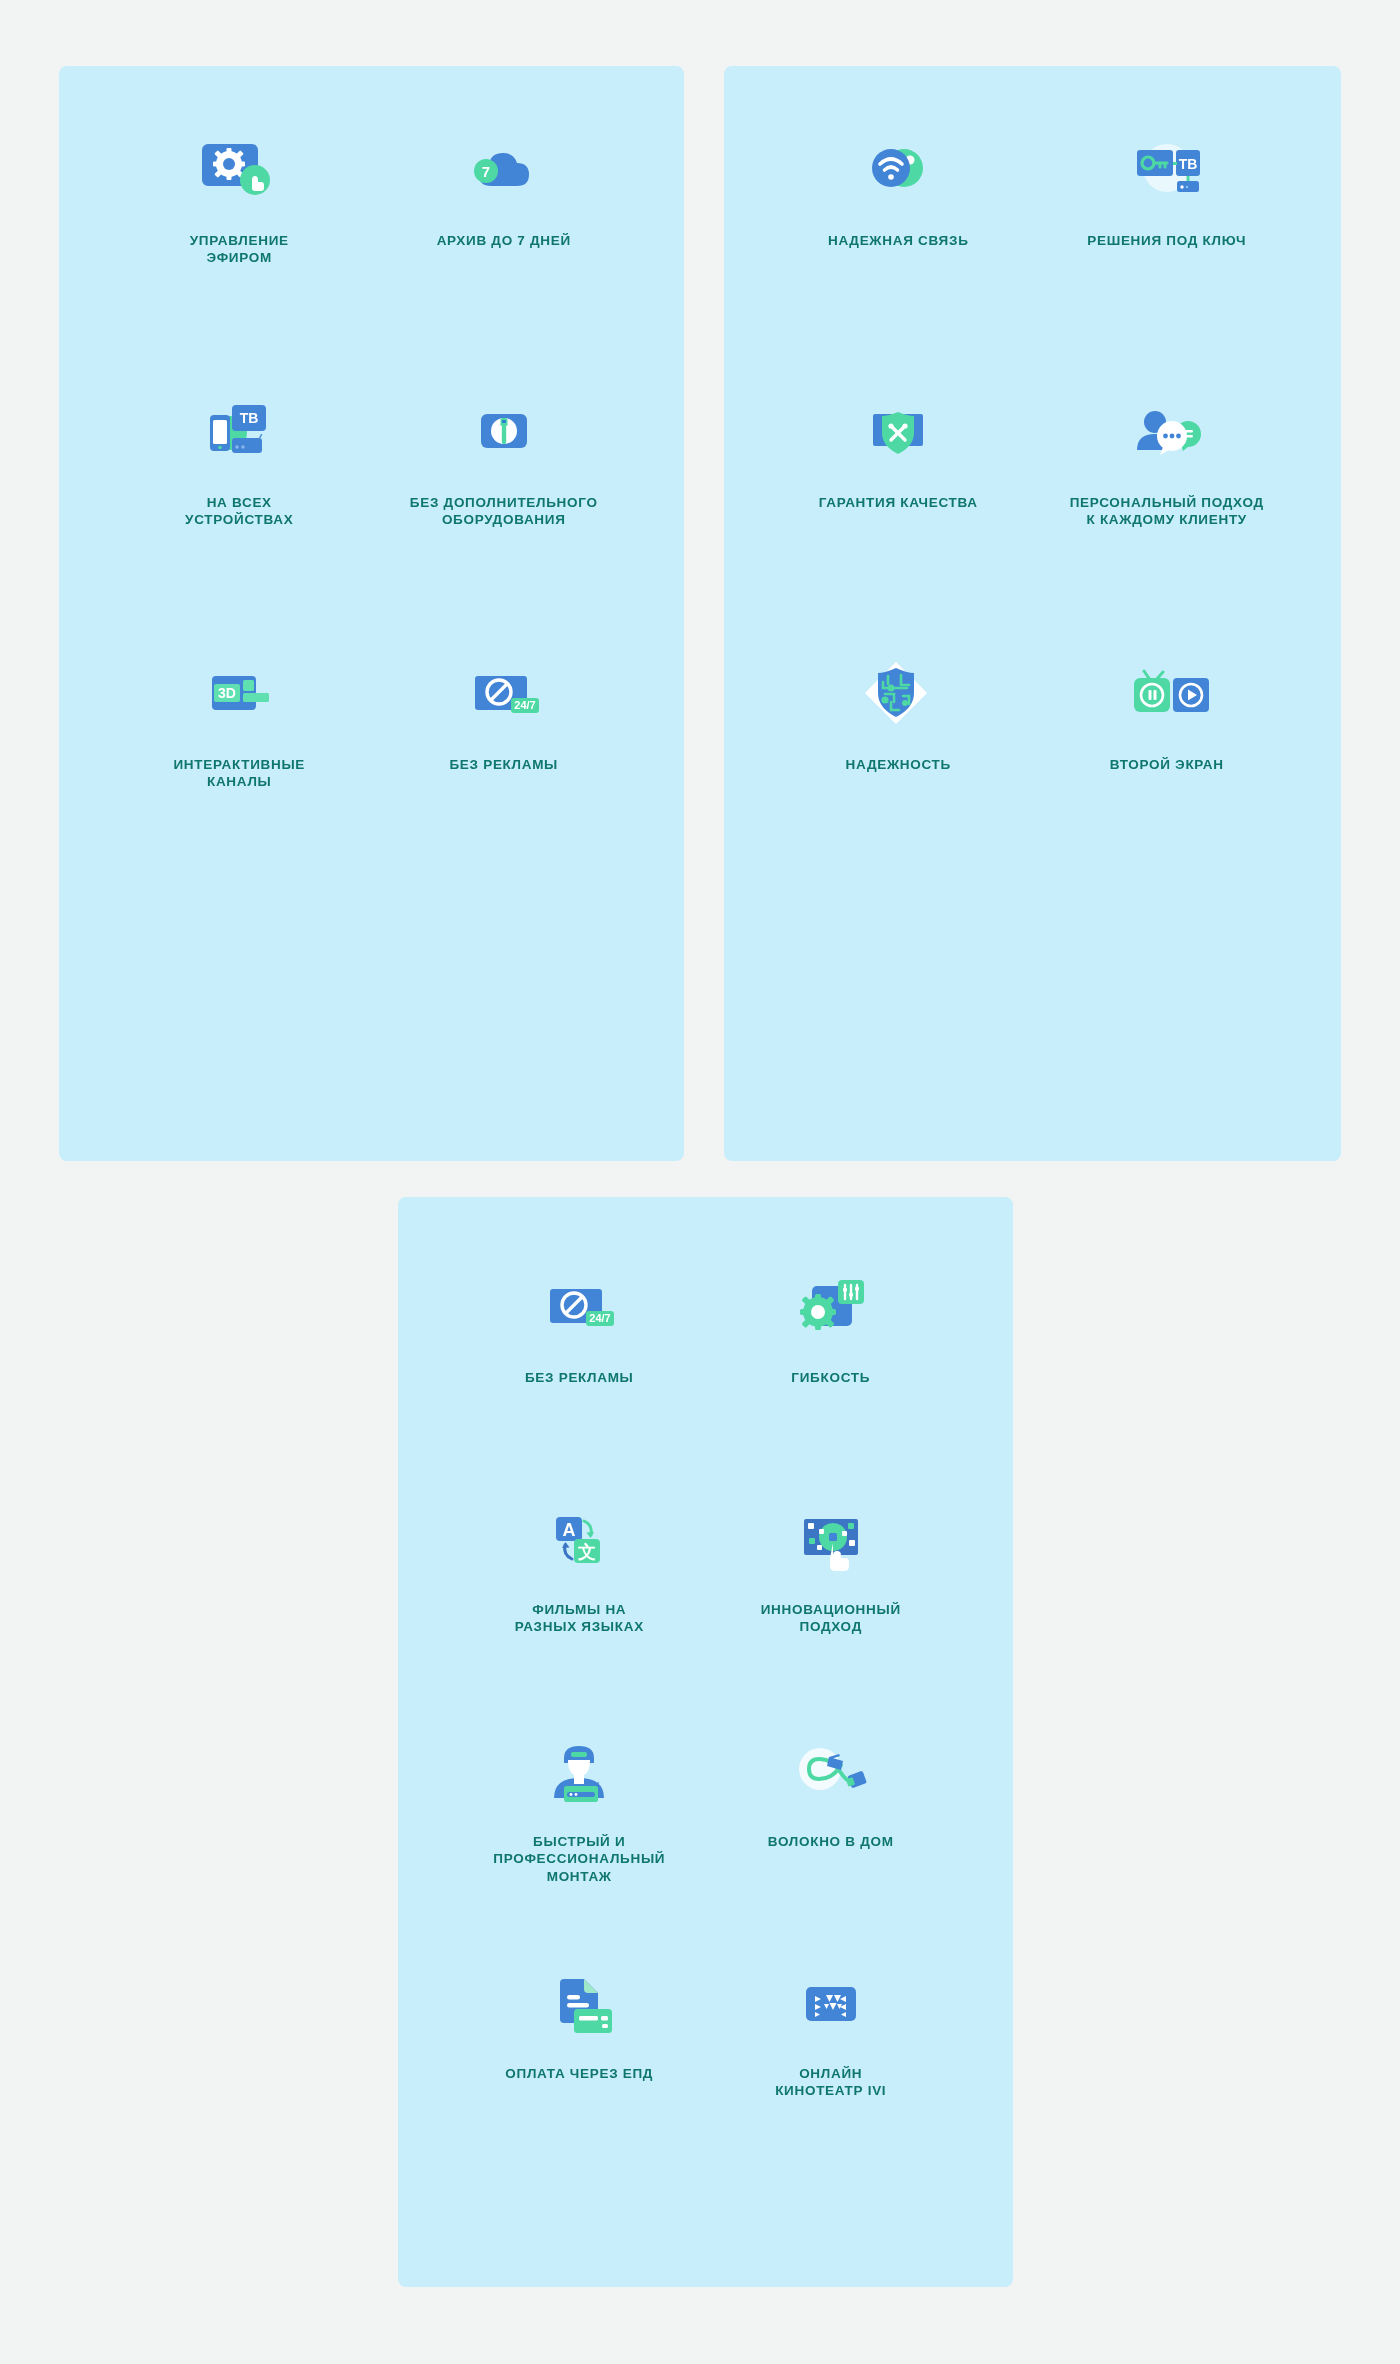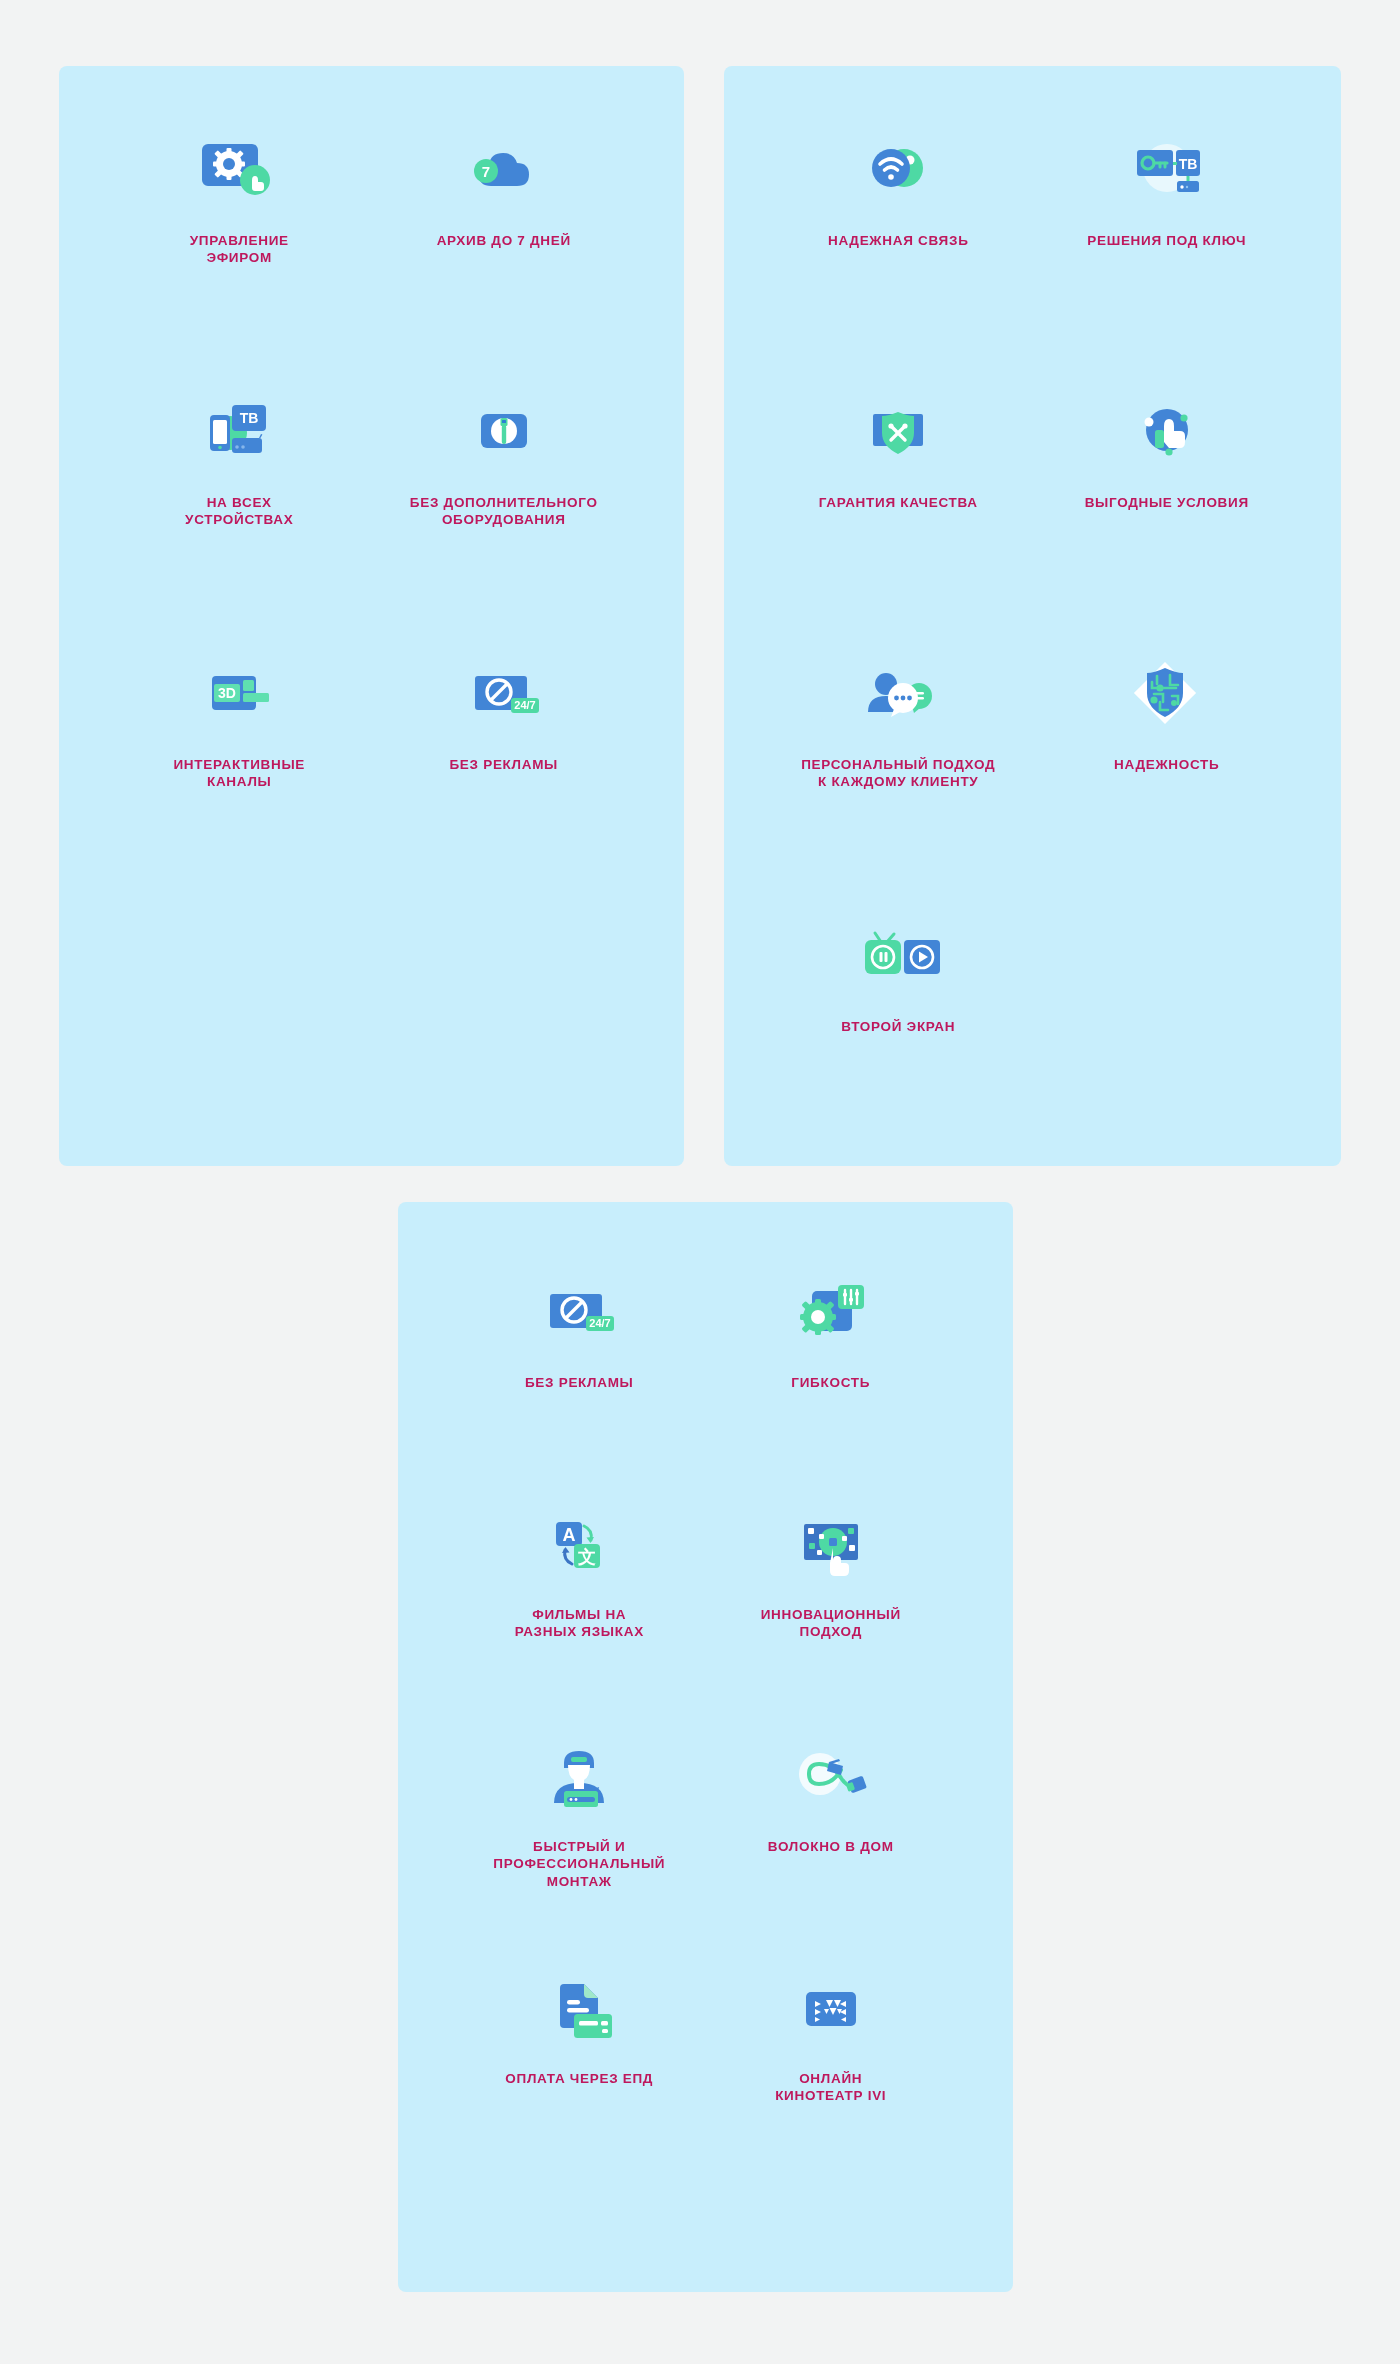--- a/index.html
+++ b/index.html
@@ -48,21 +48,21 @@
 
   .icon-wrap {
     height: 86px;
     display: flex;
     align-items: center;
     justify-content: center;
     margin-bottom: 16px;
   }
   .caption {
     text-align: center;
-    color: #be185d;
+    color: #0f766e;
     font-size: 13.5px;
     font-weight: 700;
     letter-spacing: 0.7px;
     line-height: 1.28;
     text-transform: uppercase;
   }
   .caption .l { display: block; }
 
   svg { display: block; overflow: visible; }
 </style>
@@ -243,35 +243,20 @@
               </g>
               <circle cx="36" cy="26" r="2.6" fill="#ffffff"></circle>
               <circle cx="50" cy="26" r="2.6" fill="#ffffff"></circle>
             </svg>
           </div>
           <div class="caption">
             <span class="l">ГАРАНТИЯ КАЧЕСТВА</span>
           </div>
         </div>
 
-        <div class="cell">
-          <div class="icon-wrap">
-            <svg width="86" height="70" viewBox="0 0 86 70">
-              <circle cx="43" cy="30" r="21" fill="#4285d6"></circle>
-              <circle cx="25" cy="22" r="4.5" fill="#ffffff"></circle>
-              <circle cx="60" cy="18" r="3.6" fill="#4ed9a4"></circle>
-              <circle cx="45" cy="52" r="3.6" fill="#4ed9a4"></circle>
-              <path d="M40 42 L40 26 q0-7 5-7 q5 0 5 7 l0 5 l6 0 q5 0 5 5 l0 6 q0 6 -5 6 l-11 0 z" fill="#ffffff"></path>
-              <rect x="31" y="30" width="9" height="18" rx="2.5" fill="#4ed9a4"></rect>
-            </svg>
-          </div>
-          <div class="caption">
-            <span class="l">ВЫГОДНЫЕ УСЛОВИЯ</span>
-          </div>
-        </div>
 
         <div class="cell">
           <div class="icon-wrap">
             <svg width="92" height="70" viewBox="0 0 92 70">
               <circle cx="34" cy="22" r="11" fill="#4285d6"></circle>
               <path d="M16 50 q0-16 18-16 q18 0 18 16 z" fill="#4285d6"></path>
               <circle cx="67" cy="34" r="13" fill="#4ed9a4"></circle>
               <path d="M60 44 l2 7 l6 -5 z" fill="#4ed9a4"></path>
               <rect x="61" y="30" width="11" height="2.6" rx="1.3" fill="#ffffff"></rect>
               <rect x="61" y="35" width="11" height="2.6" rx="1.3" fill="#ffffff"></rect>

